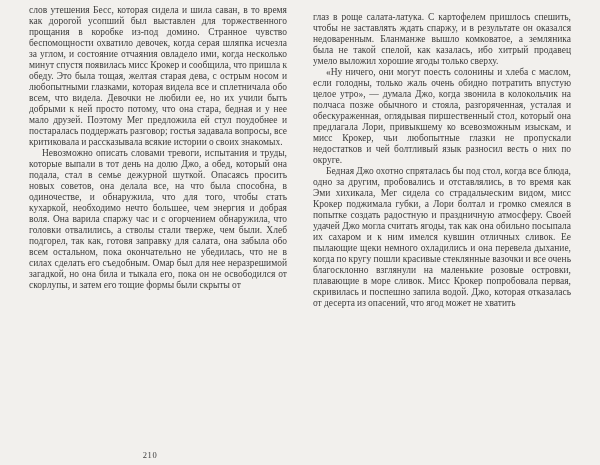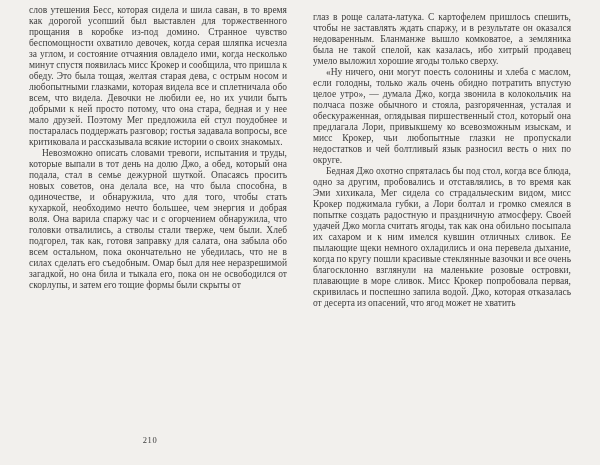--- a/index.html
+++ b/index.html
@@ -39,21 +39,21 @@
     color: var(--text-color);
     hyphens: auto;
     -webkit-hyphens: auto;
     word-spacing: -0.2px;
   }
   .page-text p.indent {
     text-indent: 13px;
   }
   .page-number {
     position: absolute;
-    bottom: 20px;
+    bottom: 5px;
     left: 0;
     right: 0;
     text-align: center;
     font-size: 8.5px;
     letter-spacing: 0.6px;
     color: var(--text-color);
   }
 </style>
 </head>
 <body>

